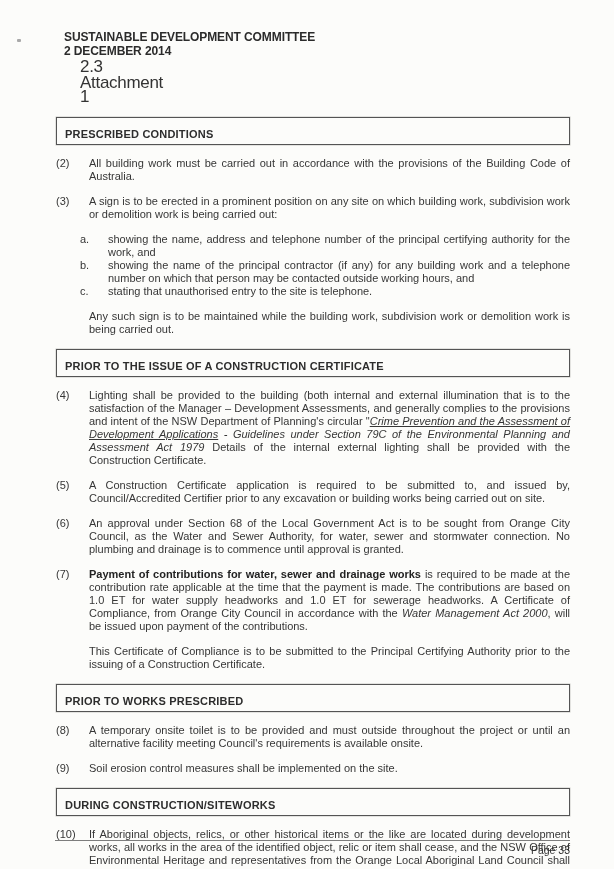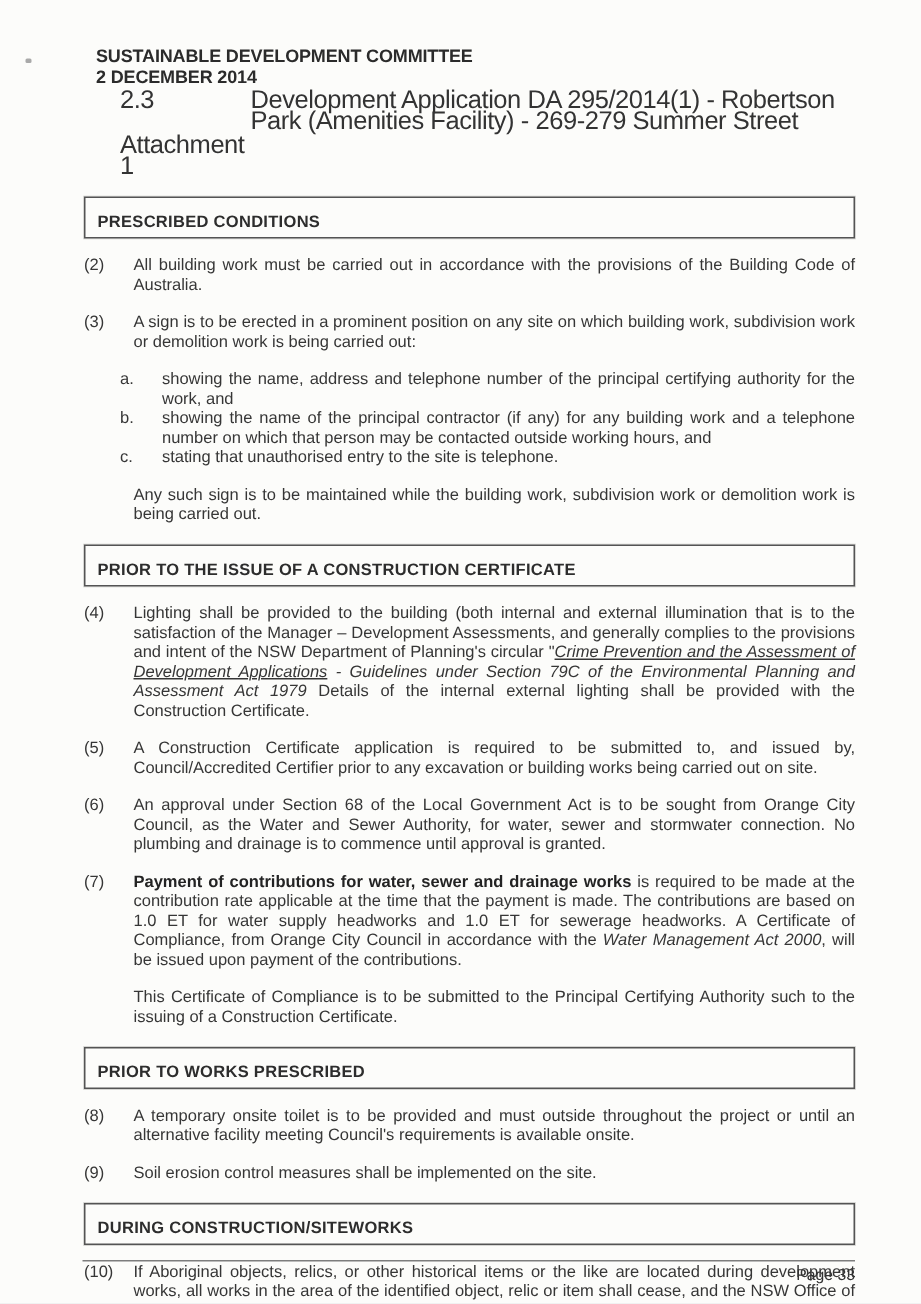--- a/index.html
+++ b/index.html
@@ -54,21 +54,20 @@
 
 <div class="page">
   <div class="artifact"></div>
 
   <div class="hdr-top">
     <span>SUSTAINABLE DEVELOPMENT COMMITTEE</span>
     <span>2 DECEMBER 2014</span>
   </div>
   <div class="meta-row">
     <span class="meta-label">2.3</span>
-    <span class="meta-value">Development Application DA 295/2014(1) - Robertson Park (Amenities Facility) - 269-279 Summer Street</span>
   </div>
   <div class="meta-row">
     <span class="meta-label">Attachment 1</span>
   </div>
 
   <div class="section-box">PRESCRIBED CONDITIONS</div>
 
   <div class="item">
     <span class="num">(2)</span>
     <p class="body">All building work must be carried out in accordance with the provisions of the Building Code of Australia.</p>
@@ -108,21 +107,21 @@
 
   <div class="item">
     <span class="num">(6)</span>
     <p class="body">An approval under Section 68 of the Local Government Act is to be sought from Orange City Council, as the Water and Sewer Authority, for water, sewer and stormwater connection. No plumbing and drainage is to commence until approval is granted.</p>
   </div>
 
   <div class="item">
     <span class="num">(7)</span>
     <p class="body"><span class="b">Payment of contributions for water, sewer and drainage works</span><span> is required to be made at the contribution rate applicable at the time that the payment is made. The contributions are based on 1.0 ET for water supply headworks and 1.0 ET for sewerage headworks. A Certificate of Compliance, from Orange City Council in accordance with the </span><span class="i">Water Management Act 2000</span><span>, will be issued upon payment of the contributions.</span></p>
   </div>
-  <p class="note">This Certificate of Compliance is to be submitted to the Principal Certifying Authority such to the issuing of a Construction Certificate.</p>
+  <p class="note">This Certificate of Compliance is to be submitted to the Principal Certifying Authority prior to the issuing of a Construction Certificate.</p>
 
   <div class="section-box">PRIOR TO WORKS PRESCRIBED</div>
 
   <div class="item">
     <span class="num">(8)</span>
     <p class="body">A temporary onsite toilet is to be provided and must outside throughout the project or until an alternative facility meeting Council's requirements is available onsite.</p>
   </div>
 
   <div class="item">
     <span class="num">(9)</span>

